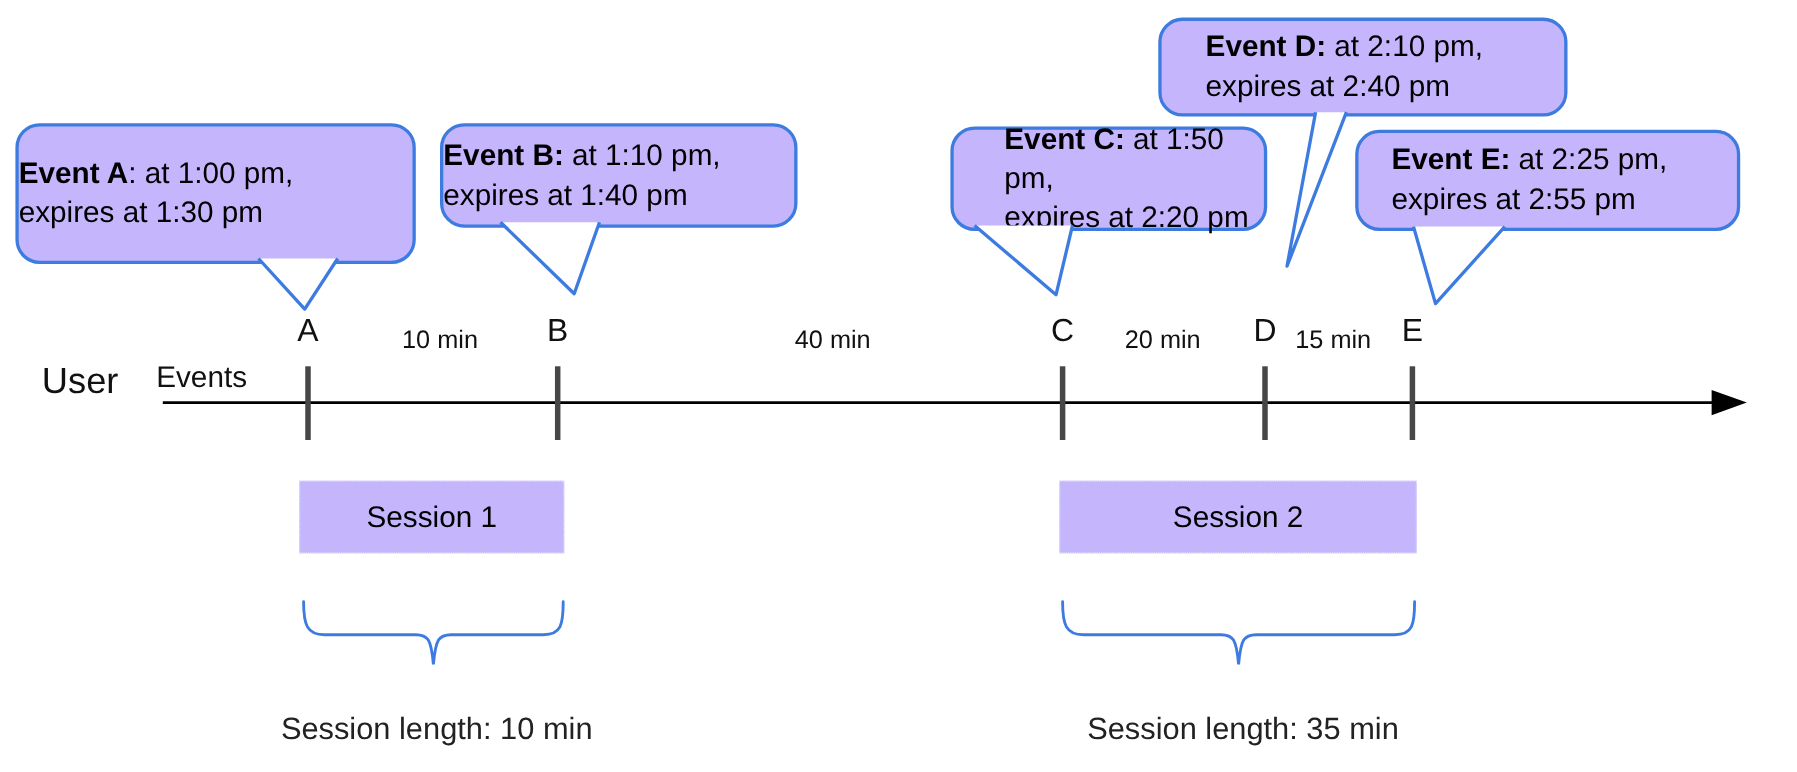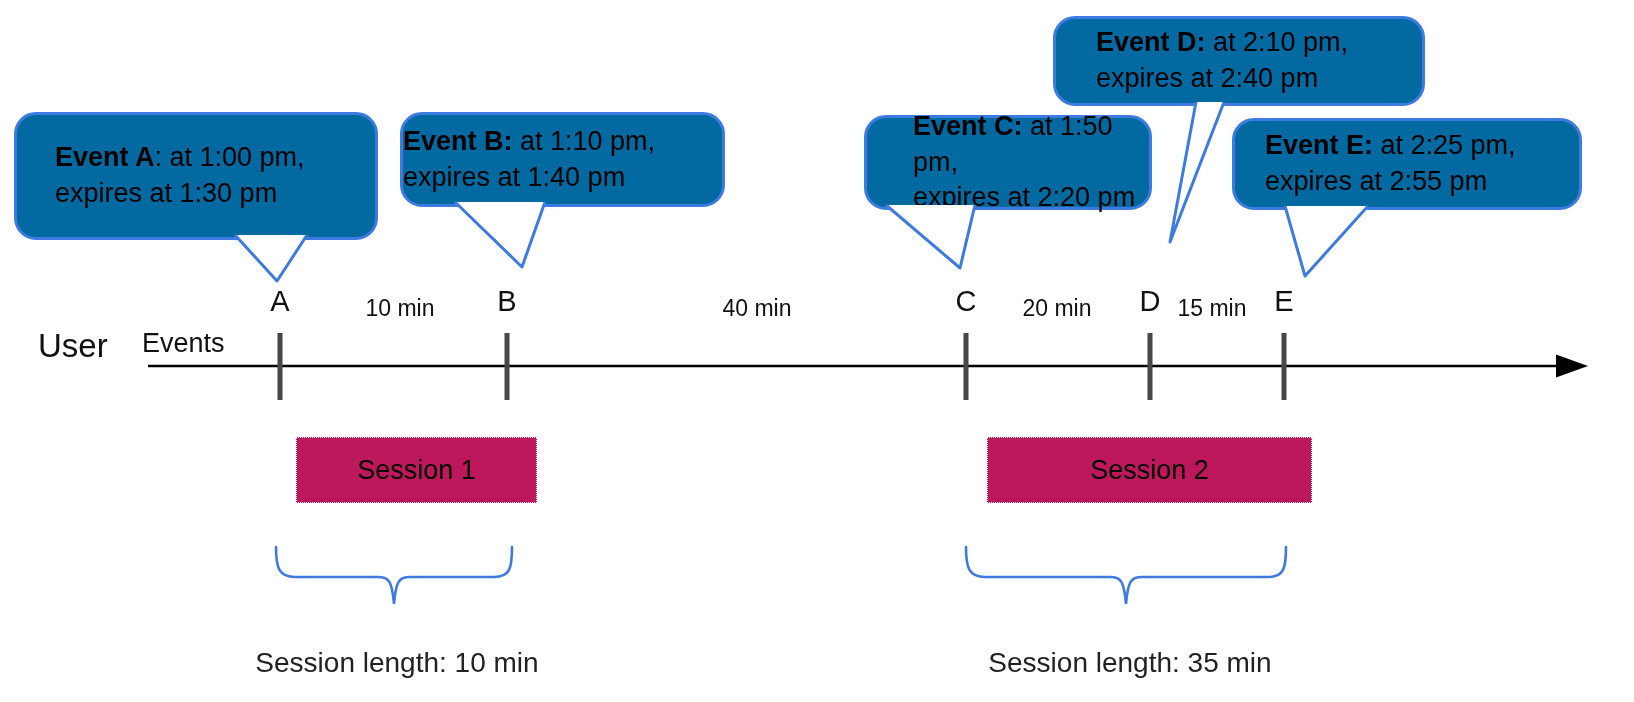--- a/index.html
+++ b/index.html
@@ -2,41 +2,41 @@
 <html><head>
 <meta charset="utf-8">
 <style>
   html,body{margin:0;padding:0;background:#fff;}
   .canvas{
     position:relative;width:1634px;height:702px;background:#fff;overflow:hidden;
     font-family:"Liberation Sans", sans-serif;color:#000;
   }
   .layer{position:absolute;left:0;top:0;}
   .bubble{
-    position:absolute;box-sizing:border-box;background:#0369a1;
+    position:absolute;box-sizing:border-box;background:#c4b5fd;
     border:3px solid #3d7be0;border-radius:22px;
     display:flex;align-items:center;
     font-size:27px;line-height:1.32;color:#000;
   }
   .bubble .b{font-weight:700;}
   .mark-label{
     position:absolute;transform:translateX(-50%);
     font-size:29px;color:#111;white-space:nowrap;
   }
   .interval-label{
     position:absolute;transform:translateX(-50%);
     font-size:23px;color:#111;white-space:nowrap;
   }
   .events-label{position:absolute;font-size:27px;color:#111;margin-top:40px;}
   .user-label{position:absolute;font-size:33px;color:#111;}
   .session-box{
-    position:absolute;box-sizing:border-box;background:#be185d;
+    position:absolute;box-sizing:border-box;background:#c4b5fd;
     border:1px dotted #dde6f7;
     display:flex;align-items:center;justify-content:center;
-    font-size:27px;color:#000;margin-left:24px;
+    font-size:27px;color:#000;
   }
   .session-length{
     position:absolute;transform:translateX(-50%);
     font-size:28px;color:#222;white-space:nowrap;
   }
 </style>
 </head>
 <body>
 
 <div class="canvas">
@@ -51,21 +51,21 @@
     <rect x="963.5" y="333" width="5" height="67" fill="#474747"></rect>
     <rect x="1147.5" y="333" width="5" height="67" fill="#474747"></rect>
     <rect x="1281.5" y="333" width="5" height="67" fill="#474747"></rect>
 
     <path d="M 276,547 C 276,568 279,577 295,577 L 378,577 C 389,577 392,581 394,604
              C 396,581 399,577 410,577 L 494,577 C 510,577 512,568 512,547" fill="none" stroke="#3d7be0" stroke-width="2.6" stroke-linecap="round"></path>
     <path d="M 966,547 C 966,568 969,577 985,577 L 1110,577 C 1121,577 1124,581 1126,604
              C 1128,581 1131,577 1142,577 L 1268,577 C 1284,577 1286,568 1286,547" fill="none" stroke="#3d7be0" stroke-width="2.6" stroke-linecap="round"></path>
   </svg>
 
-  <div class="bubble" style="left:14px;top:112px;width:364px;height:128px;padding-left:38px">
+  <div class="bubble" style="left:14px;top:112px;width:364px;height:128px;">
     <div>
       <span class="b">Event A</span><span>: at 1:00 pm,</span><br>
       <span>expires at 1:30 pm</span>
     </div>
   </div>
 
   <div class="bubble" style="left:400px;top:112px;width:325px;height:95px;">
     <div>
       <span class="b">Event B:</span><span> at 1:10 pm,</span><br>
       <span>expires at 1:40 pm</span>

